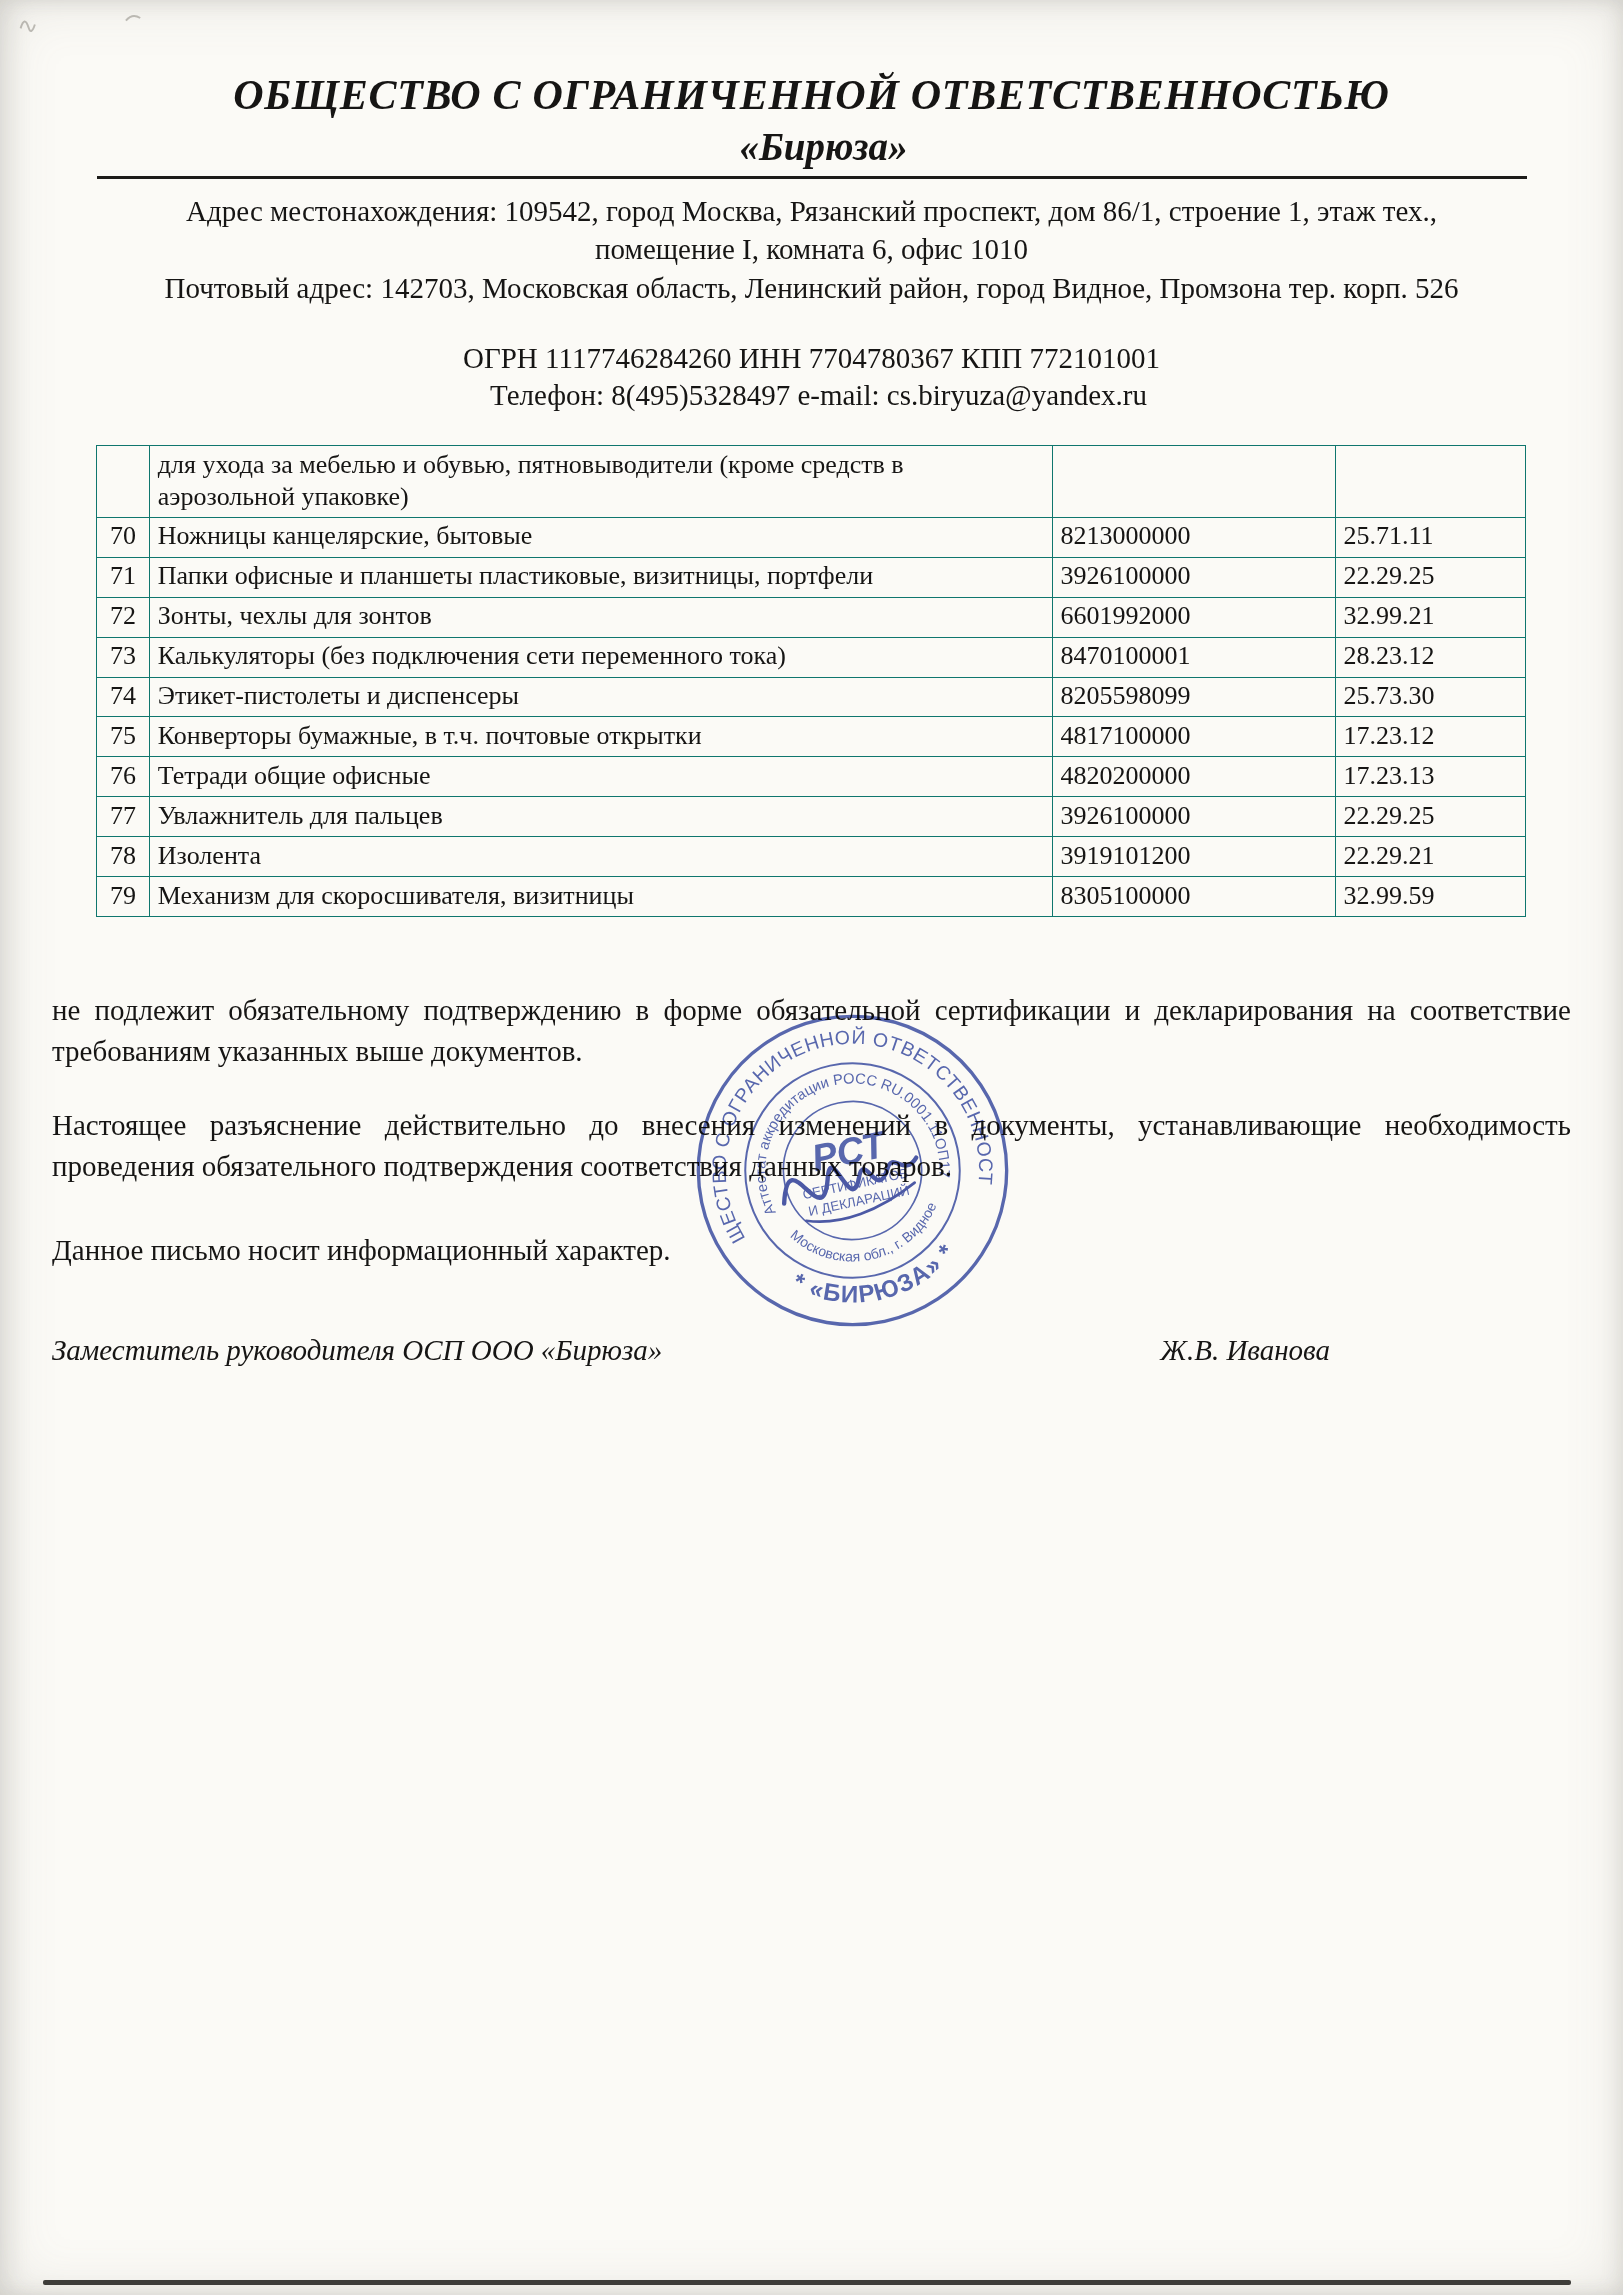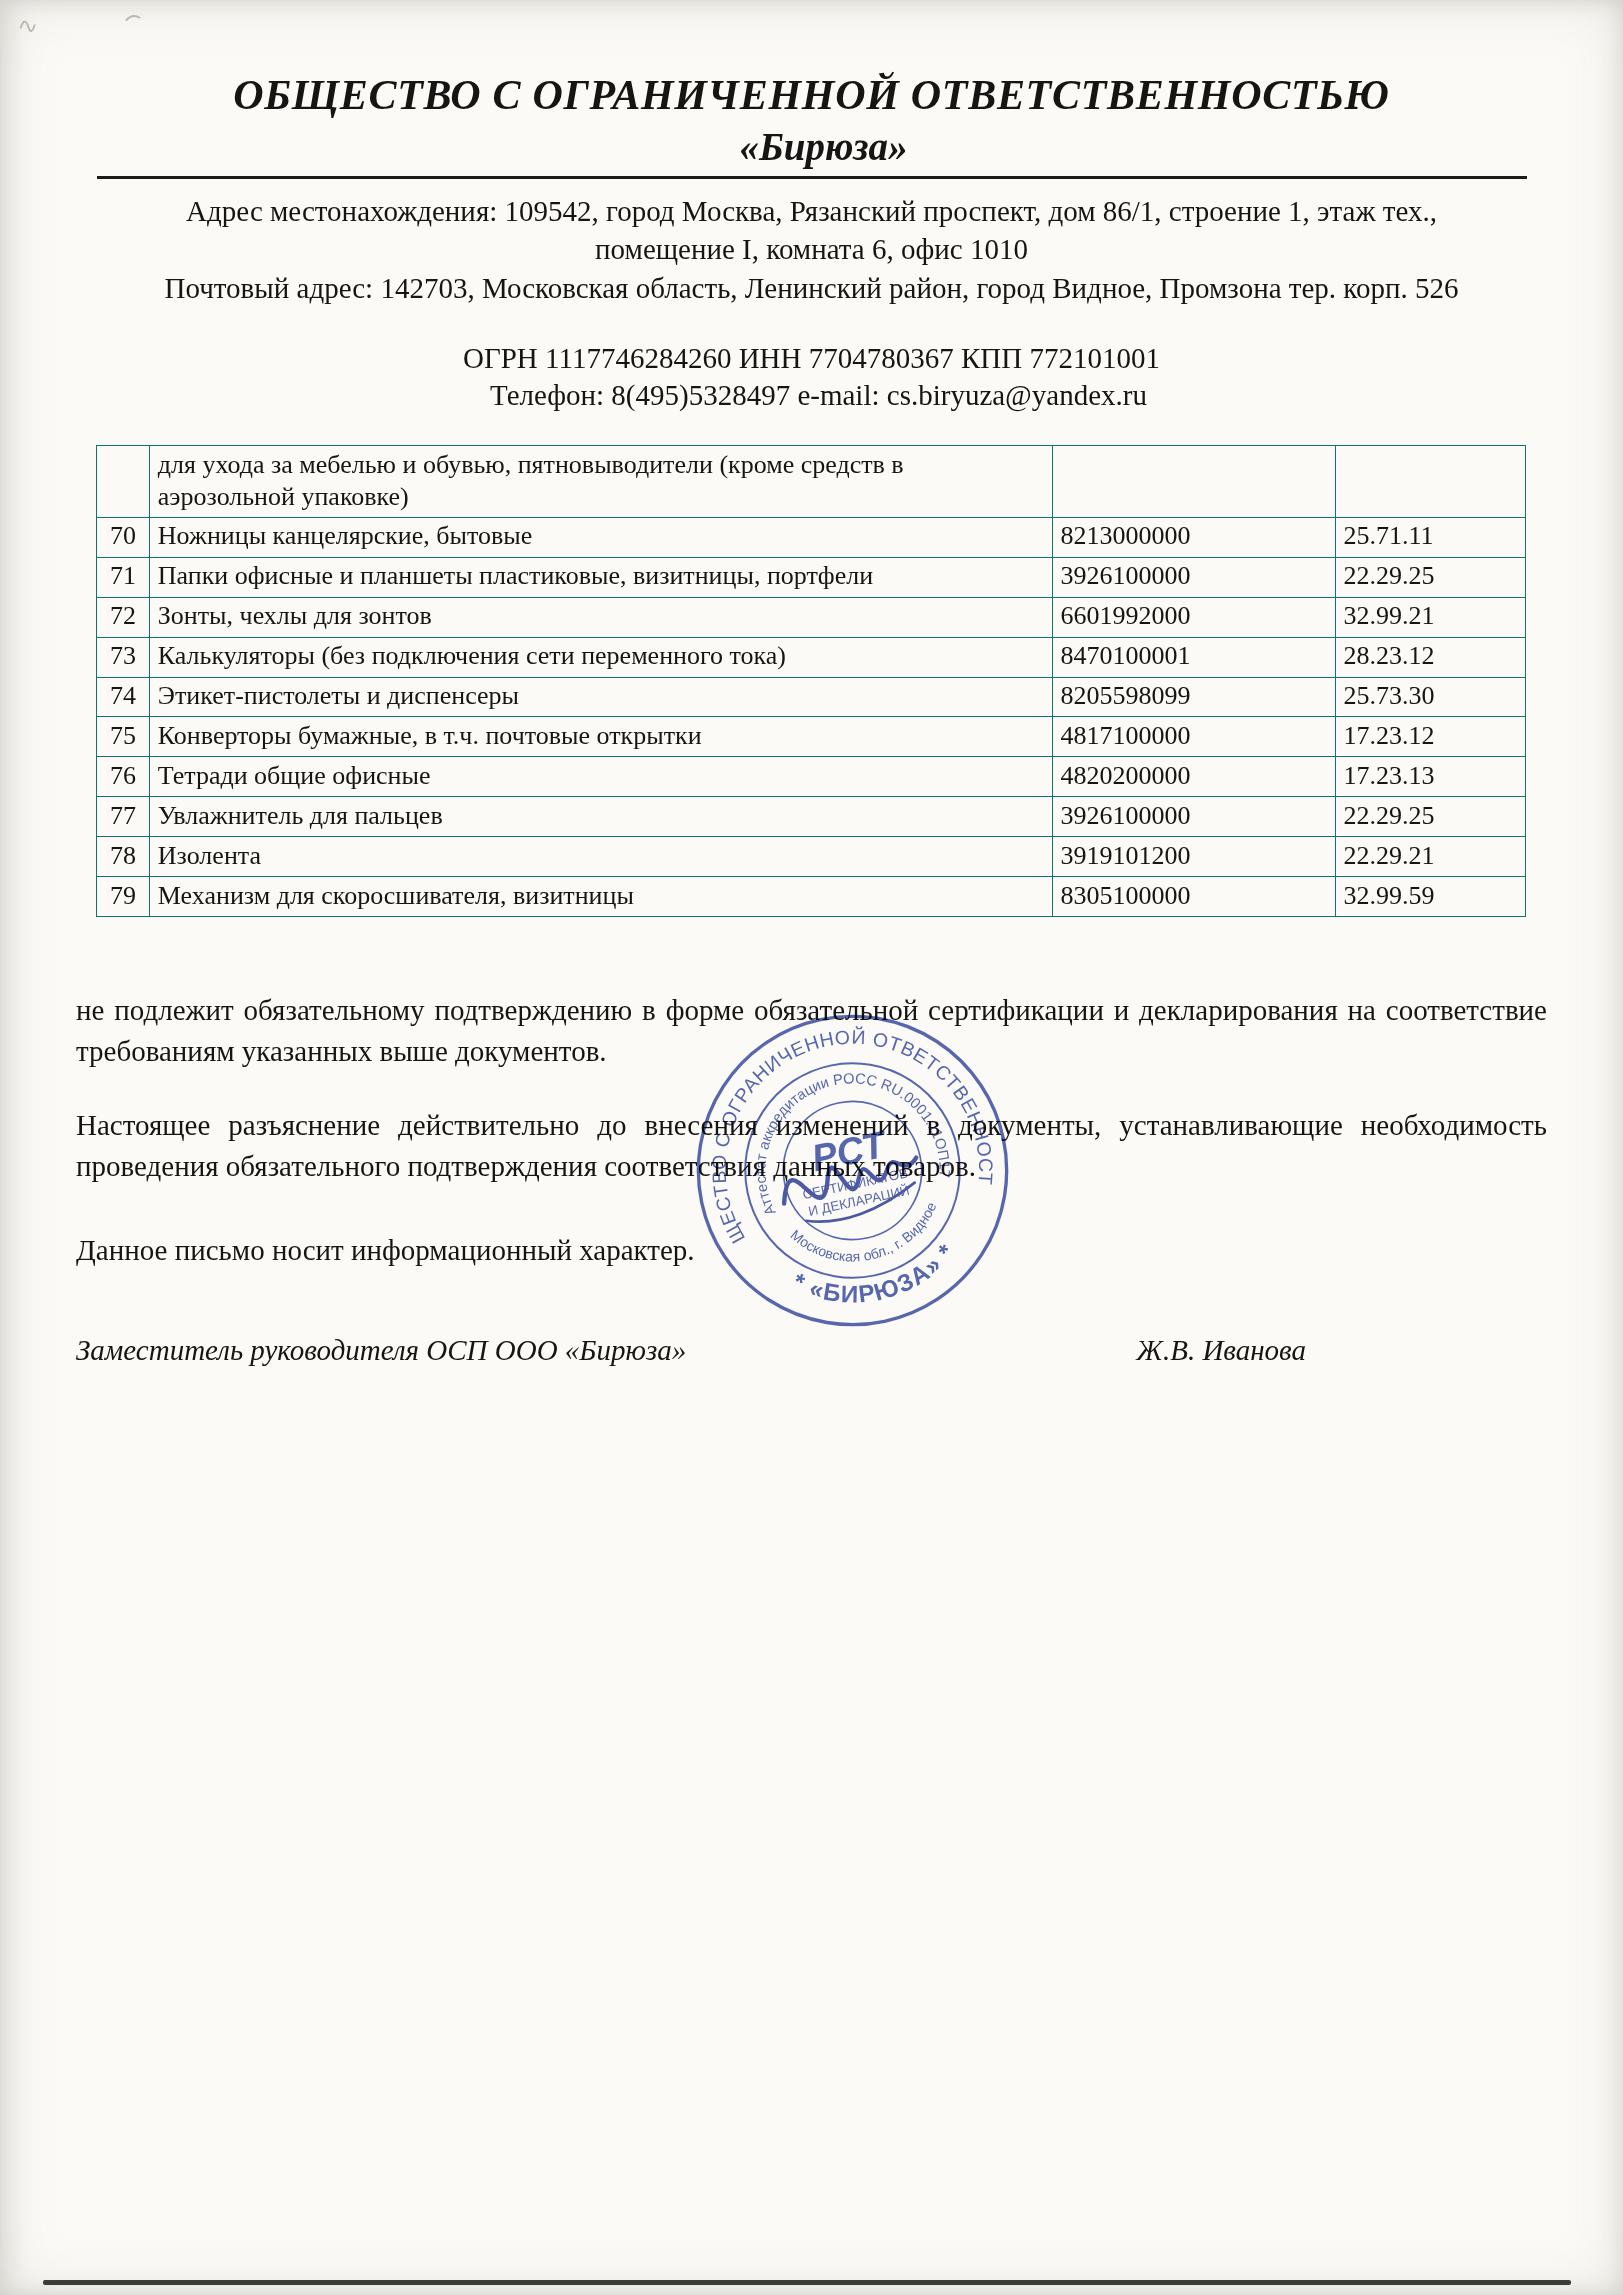--- a/index.html
+++ b/index.html
@@ -24,21 +24,21 @@
   .reg { font-size:29px; margin-top:35px; text-align:center; }
   .contact { font-size:29px; margin-top:3.9px; text-align:center;padding-left:14px; }
 
   table.items { border-collapse:collapse; margin:33px 0 0 96px; width:1430px; font-size:26px; table-layout:fixed; }
   table.items td { border:1px solid #0f766e; padding:2.6px 7.9px 4.6px; vertical-align:top; line-height:1.22; overflow:hidden; }
   td.col-num  { width:52px; text-align:center; padding-left:2.6px; padding-right:2.6px; }
   td.col-name { width:887px; padding-left:11.8px; }
   td.col-code { width:278px; padding-left:9.2px; }
   td.col-okpd { width:187px; padding-left:9.2px; }
 
-  .bodytext { padding:0 76px; position:relative; }
+  .bodytext { padding:0 52px; position:relative; }
   .para { font-size:29px; line-height:1.42; text-align:justify; }
   .p1 { margin-top:73px; }
   .p2 { margin-top:33px; }
   .p3 { margin-top:42px; text-align:left; }
   .sigrow { display:flex; margin-top:63px; font-size:29px;font-style:italic; }
   .signame { margin-left:auto; margin-right:241px; white-space:nowrap; }
 
   .stamp {
     position:absolute; left:695px; top:1013px; width:315px; height:315px;
     transform:rotate(-12deg);

